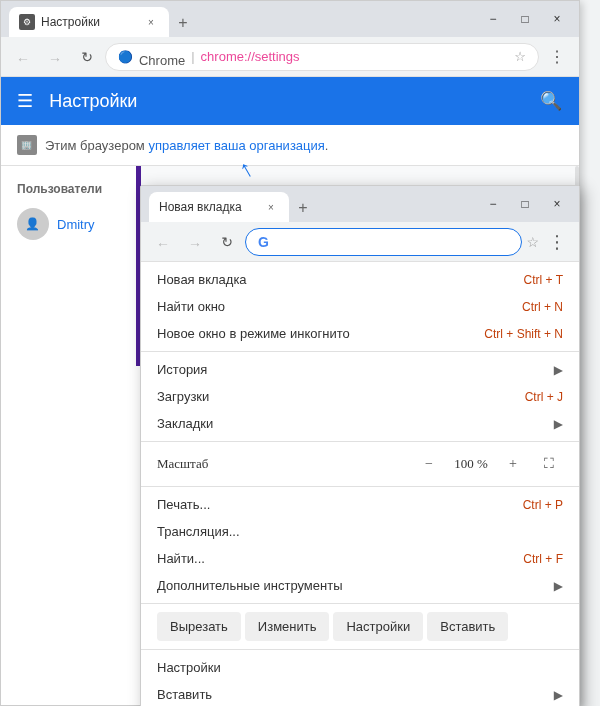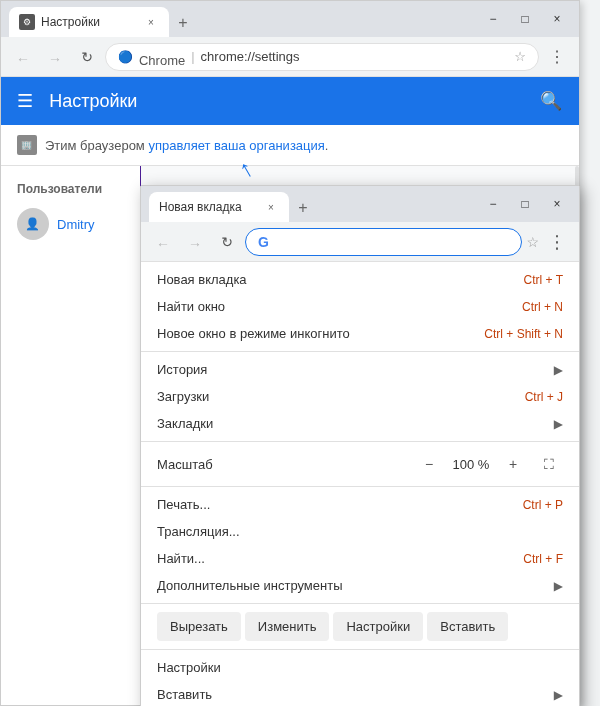--- a/index.html
+++ b/index.html
@@ -96,21 +96,21 @@
       background: #fff;
       border: 1px solid #e0e0e0;
       border-radius: 14px;
       display: flex; align-items: center;
       padding: 0 12px;
       font-size: 13px; color: #333;
       gap: 6px;
     }
     .url-bar .security-icon { color: #1a73e8; font-size: 12px; }
     .url-text { color: #555; margin-top: 8px; }
-    .url-highlight { color: #404040; }
+    .url-highlight { color: #ec4899; }
     .url-star { margin-left: auto; color: #999; }
     .menu-btn {
       width: 28px; height: 28px;
       border-radius: 50%;
       display: flex; align-items: center; justify-content: center;
       font-size: 16px; color: #555; cursor: pointer;
     }
 
     
     .settings-header {
@@ -144,21 +144,21 @@
 
     .settings-body {
       display: flex;
       background: #f8f9fa;
       min-height: 200px;
     }
 
     .sidebar {
       width: 140px;
       background: #fff;
-      border-right: 1px solid #4c1d95;
+      border-right: 5px solid #4c1d95;
       padding-top: 8px;
     }
     .sidebar-section { font-size: 12px; color: #666; padding: 8px 16px 4px; font-weight: 600; }
     .sidebar-user {
       padding: 8px 16px;
       display: flex; align-items: center; gap: 8px;
       font-size: 13px; color: #1a73e8; cursor: pointer;
     }
     .avatar {
       width: 32px; height: 32px;
@@ -301,20 +301,21 @@
     .menu-item .arrow { color: #666; font-size: 12px; }
     .menu-separator { height: 1px; background: #e0e0e0; margin: 4px 0; }
 
     .zoom-row {
       display: flex;
       align-items: center;
       padding: 4px 16px;
       font-size: 13px;
       color: #333;
       gap: 8px;
+      font-family: Liberation Serif, serif;
     }
     .zoom-label { flex: 1; }
     .zoom-minus, .zoom-plus, .zoom-fullscreen {
       width: 28px; height: 28px;
       display: flex; align-items: center; justify-content: center;
       cursor: pointer; border-radius: 4px; font-size: 14px; color: #555;
     }
     .zoom-value { min-width: 40px; text-align: center; font-size: 13px; color: #333; }
 
     .edit-row {

